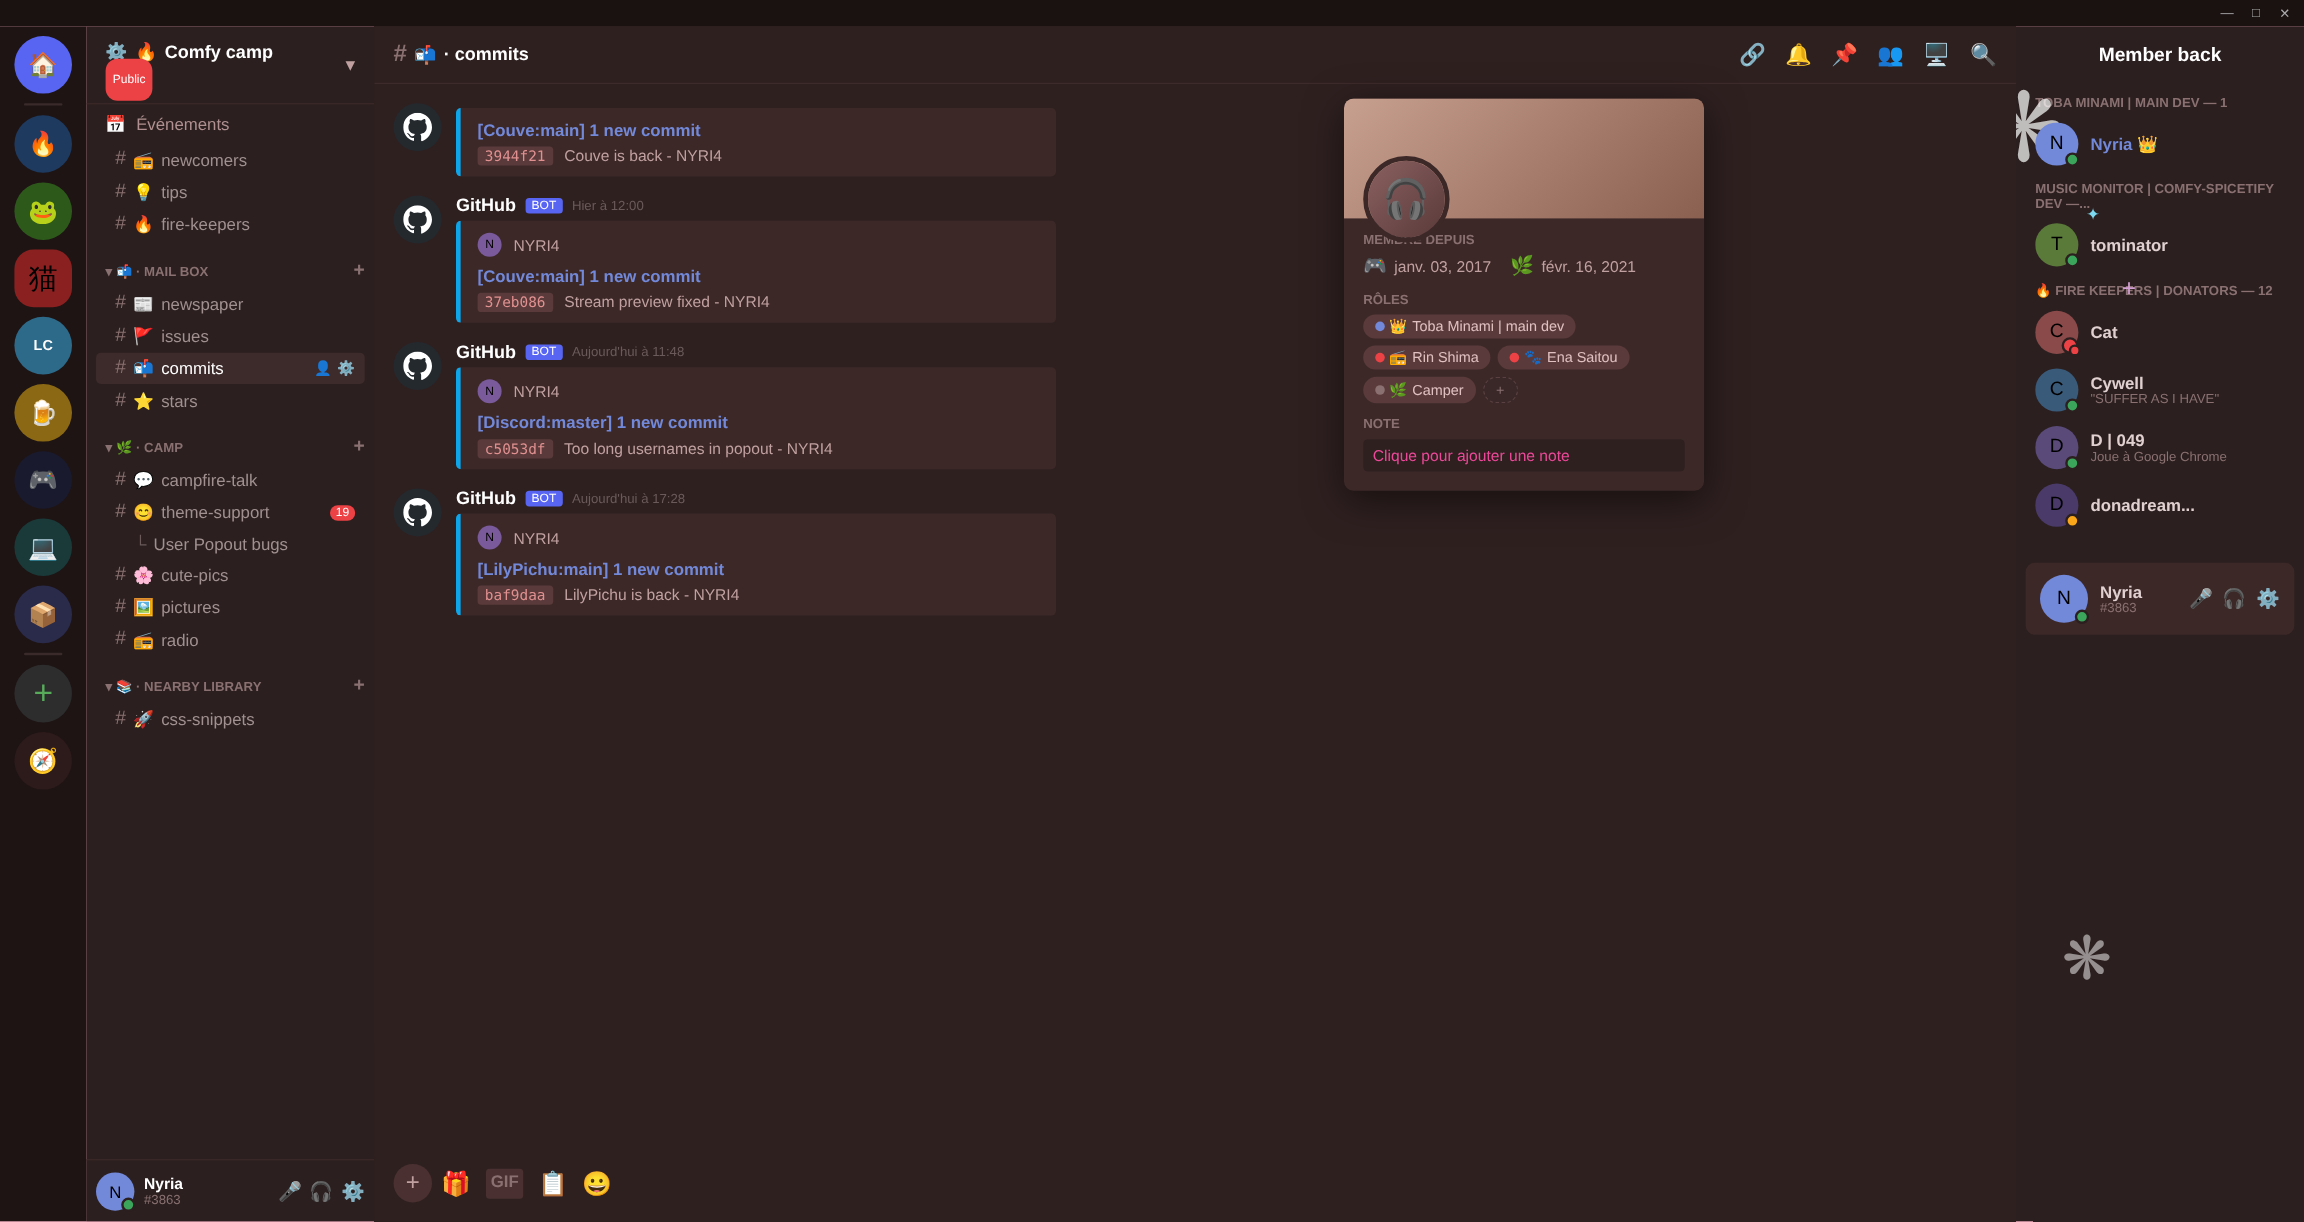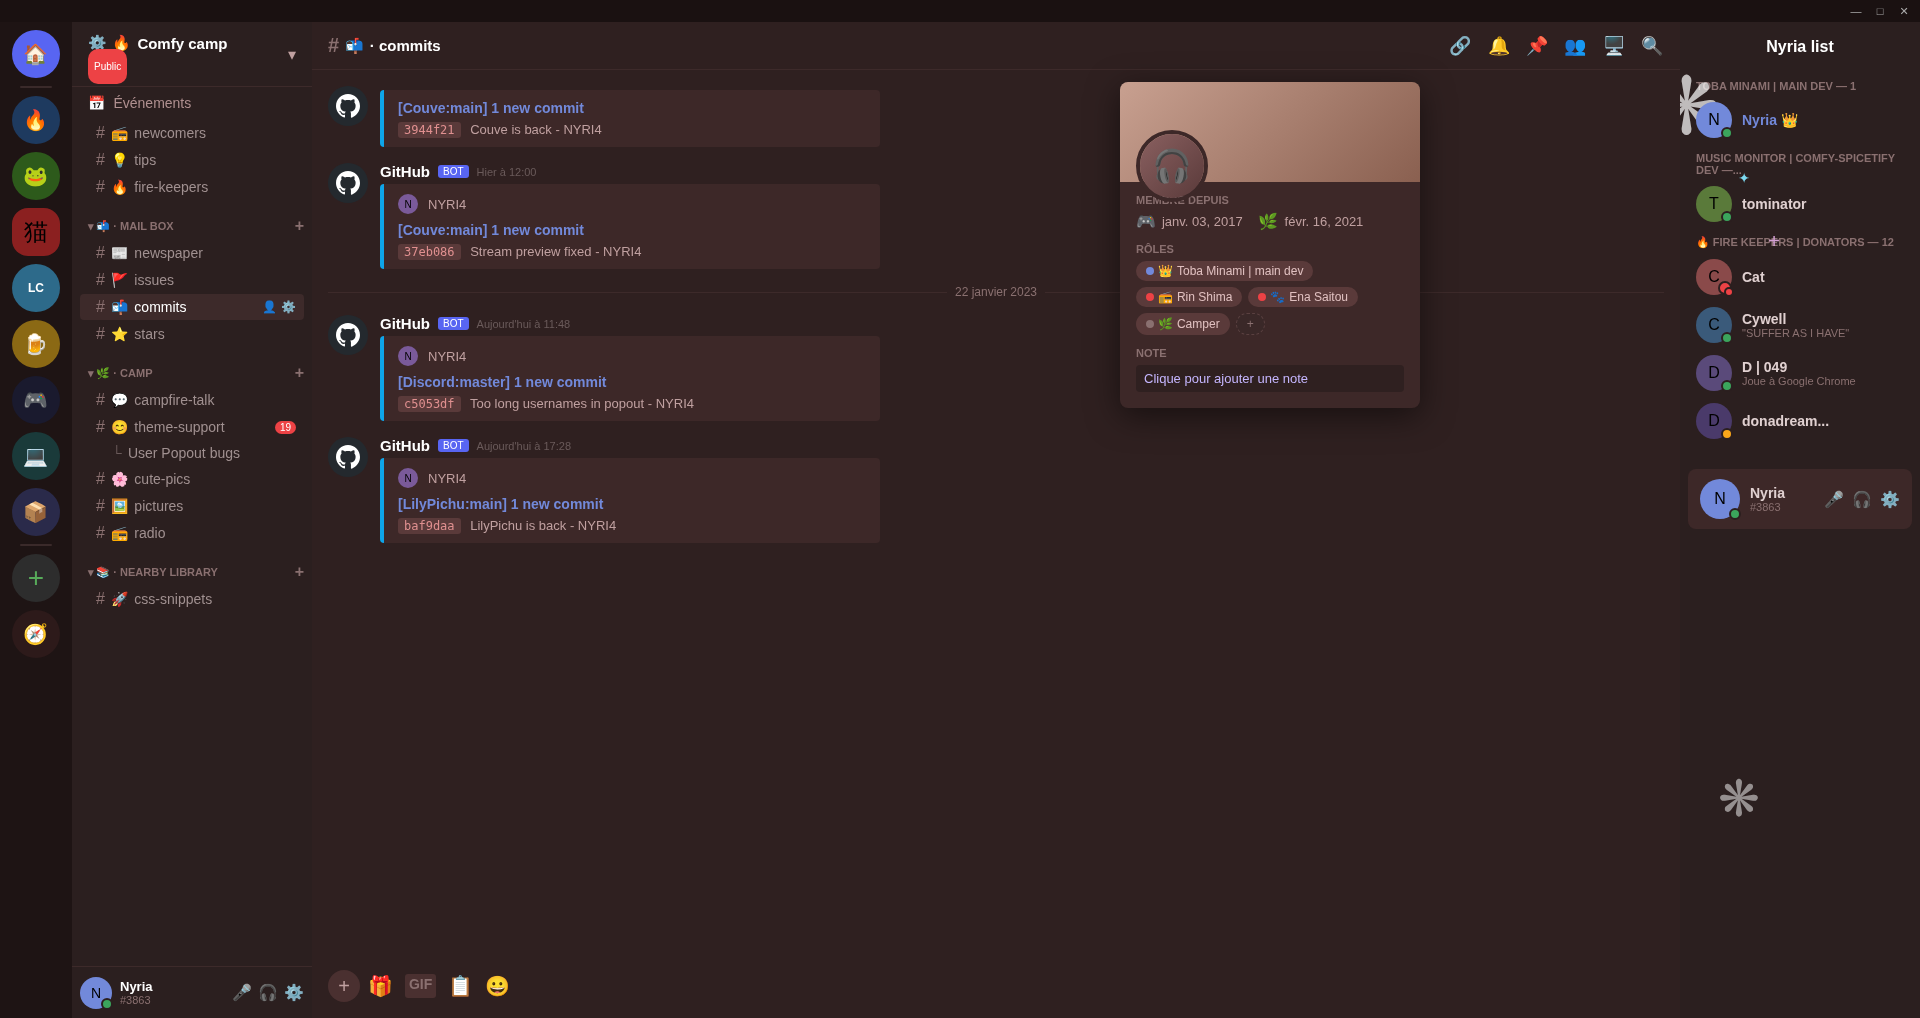--- a/index.html
+++ b/index.html
@@ -449,21 +449,21 @@
       border-radius: 50%;
       background: #7289da;
     }
     .role-dot.red { background: #ed4245; }
     .role-dot.gray { background: #8a7070; }
     .role-add { background: #3a2828; border: 1px dashed #5a4040; color: #8a7070; cursor: pointer; }
     .note-input {
       background: #2f2020;
       border-radius: 4px;
       padding: 6px 8px;
-      color: #c4b5fd;
+      color: #ec4899;
       font-size: 13px;
       width: 100%;
       cursor: text;
     }
 
     
     .user-bar {
       height: 52px;
       background: #2b1f1f;
       border-top: 1px solid #3d2a2a;
@@ -748,23 +748,20 @@
             </div>
             <div class="embed-title">[Couve:main] 1 new commit</div>
             <div class="embed-desc">
               <span class="commit-hash">37eb086</span>
               Stream preview fixed - NYRI4
             </div>
           </div>
         </div>
       </div>
 
-      <div class="date-divider">
-        <span>22 janvier 2023</span>
-      </div>
 
       <div class="message-group">
         <div class="avatar github">
           <svg width="24" height="24" viewBox="0 0 24 24" fill="white">
             <path d="M12 0C5.37 0 0 5.37 0 12c0 5.3 3.438 9.8 8.205 11.385.6.113.82-.258.82-.577 0-.285-.01-1.04-.015-2.04-3.338.724-4.042-1.61-4.042-1.61C4.422 18.07 3.633 17.7 3.633 17.7c-1.087-.744.084-.729.084-.729 1.205.084 1.838 1.236 1.838 1.236 1.07 1.835 2.809 1.305 3.495.998.108-.776.417-1.305.76-1.605-2.665-.3-5.466-1.332-5.466-5.93 0-1.31.465-2.38 1.235-3.22-.135-.303-.54-1.523.105-3.176 0 0 1.005-.322 3.3 1.23.96-.267 1.98-.399 3-.405 1.02.006 2.04.138 3 .405 2.28-1.552 3.285-1.23 3.285-1.23.645 1.653.24 2.873.12 3.176.765.84 1.23 1.91 1.23 3.22 0 4.61-2.805 5.625-5.475 5.92.42.36.81 1.096.81 2.22 0 1.606-.015 2.896-.015 3.286 0 .315.21.69.825.57C20.565 21.795 24 17.295 24 12c0-6.63-5.37-12-12-12"></path>
           </svg>
         </div>
         <div class="message-content">
           <div class="message-header">
             <span class="message-author">GitHub</span>
@@ -867,21 +864,21 @@
           <div class="role-badge role-add">+</div>
         </div>
 
         <div class="popout-section-title">NOTE</div>
         <div class="note-input">Clique pour ajouter une note</div>
       </div>
     </div>
   </div>
 
   <div class="member-list">
-    <div class="member-list-title">Nyria list</div>
+    <div class="member-list-title">Member back</div>
 
     <div class="member-category">TOBA MINAMI | MAIN DEV — 1</div>
     <div class="member-item">
       <div class="member-avatar" style="background:#7289da;">
         <span>N</span>
         <div class="member-status status-online"></div>
       </div>
       <div class="member-info">
         <div class="member-name special">Nyria <span class="crown-icon">👑</span></div>
       </div>

